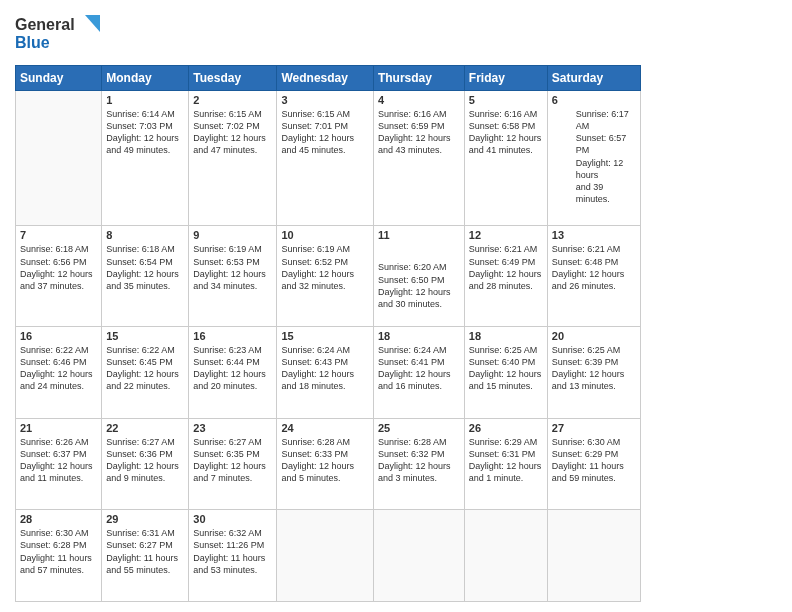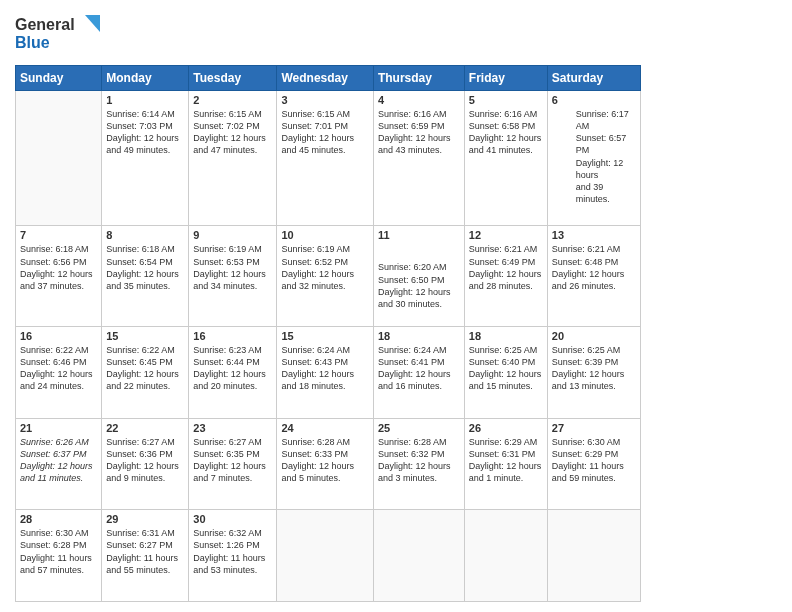--- a/index.html
+++ b/index.html
@@ -258,21 +258,21 @@
             <span class="day-num">20</span>
             <div class="day-info" style="white-space: pre-line;">Sunrise: 6:25 AM
 Sunset: 6:39 PM
 Daylight: 12 hours
 and 13 minutes.</div>
           </td>
         </tr>
         <tr>
           <td>
             <span class="day-num">21</span>
-            <div class="day-info" style="white-space: pre-line; font-style: italic;">Sunrise: 6:26 AM
+            <div class="day-info" style="white-space: pre-line;">Sunrise: 6:26 AM
 Sunset: 6:37 PM
 Daylight: 12 hours
 and 11 minutes.</div>
           </td>
           <td>
             <span class="day-num">22</span>
             <div class="day-info" style="white-space: pre-line;">Sunrise: 6:27 AM
 Sunset: 6:36 PM
 Daylight: 12 hours
 and 9 minutes.</div>
@@ -324,21 +324,21 @@
           <td>
             <span class="day-num">29</span>
             <div class="day-info" style="white-space: pre-line;">Sunrise: 6:31 AM
 Sunset: 6:27 PM
 Daylight: 11 hours
 and 55 minutes.</div>
           </td>
           <td>
             <span class="day-num">30</span>
             <div class="day-info" style="white-space: pre-line;">Sunrise: 6:32 AM
-Sunset: 1:26 PM
+Sunset: 11:26 PM
 Daylight: 11 hours
 and 53 minutes.</div>
           </td>
           <td class="empty-cell"></td>
           <td class="empty-cell"></td>
           <td class="empty-cell"></td>
           <td class="empty-cell"></td>
         </tr>
       </tbody>
   </table>

